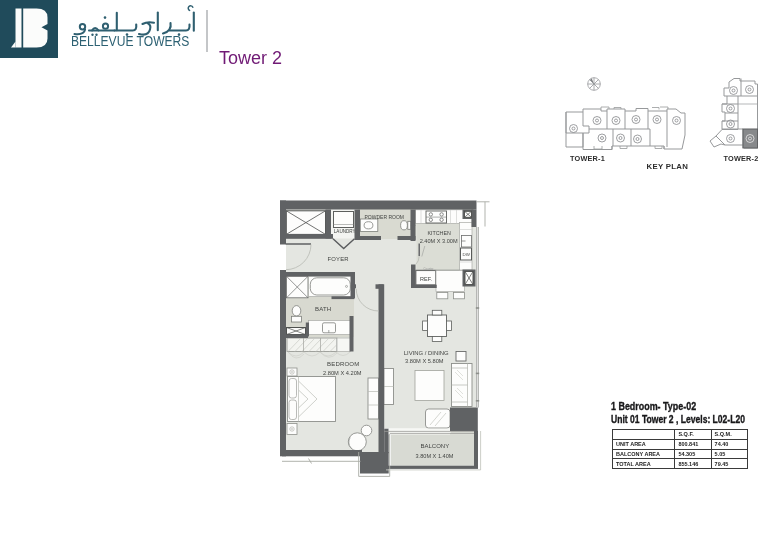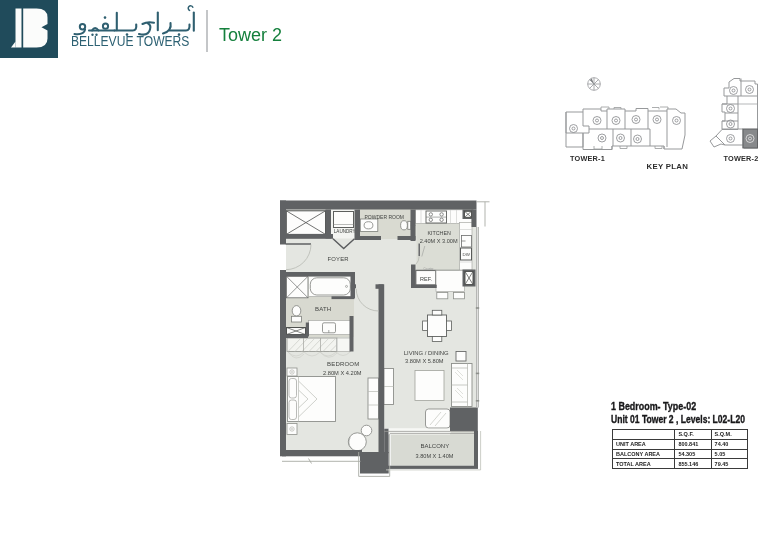--- a/index.html
+++ b/index.html
@@ -42,21 +42,21 @@
       <circle cx="92.5" cy="34.8" r="1.2"></circle>
       <circle cx="96.5" cy="34.8" r="1.2"></circle>
     </g>
   </g>
 </svg>
 
 <div class="abs" style="left:71px;top:33px;font-size:14px;color:#2d6173;white-space:nowrap;transform:scaleX(0.863);transform-origin:0 0;">BELLEVUE TOWERS</div>
 
 <div class="abs" style="left:206px;top:10px;width:1.5px;height:42px;background:#c4c6c8;"></div>
 
-<div class="abs" style="left:219px;top:25px;font-size:18px;color:#15803d;">Tower 2</div>
+<div class="abs" style="left:219px;top:48px;font-size:18px;color:#701a75;">Tower 2</div>
 
 <svg class="abs" style="left:550px;top:60px;" width="218" height="120" viewBox="550 60 218 120">
   <g id="keyplan" font-family="Liberation Sans, sans-serif">
 
   <g stroke="#95979a" fill="none" stroke-width="0.8">
     <circle cx="594" cy="84" r="6.3"></circle>
     <path d="M589.5 79.5 L598.5 88.5 M598.5 79.5 L589.5 88.5 M594 77.7 v12.6 M587.7 84 h12.6"></path>
     <path d="M590 80 L594 84 L591.7 78.3 Z" fill="#808285" stroke="none"></path>
   </g>
 

